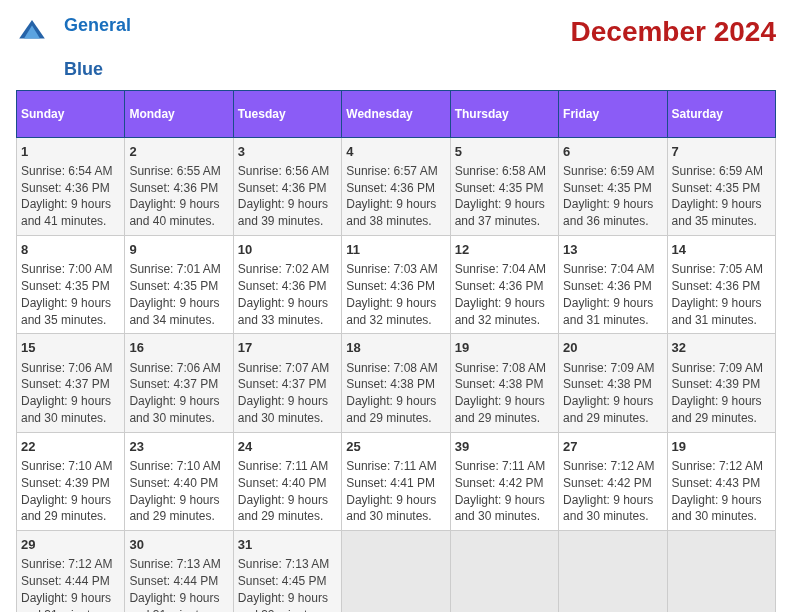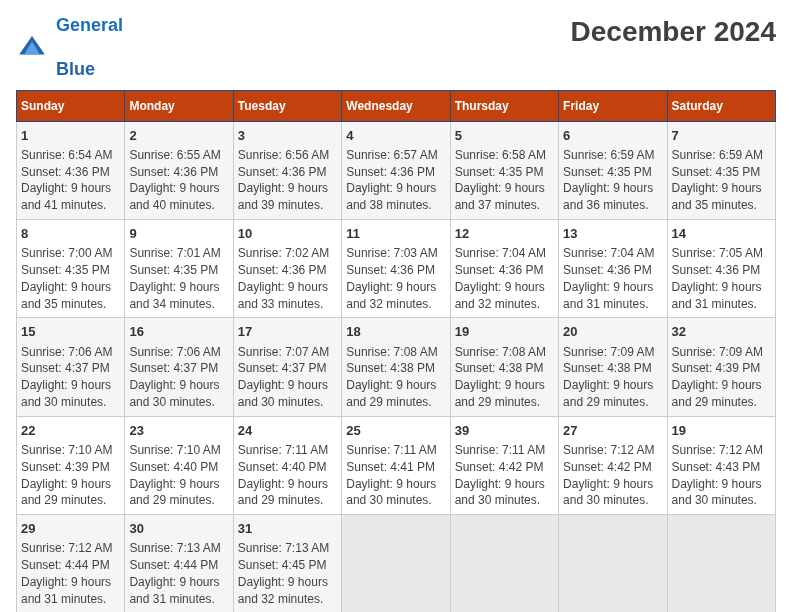--- a/index.html
+++ b/index.html
@@ -11,58 +11,58 @@
       padding: 16px;
     }
     .header {
       display: flex;
       justify-content: space-between;
       align-items: flex-start;
       margin-bottom: 10px;
     }
     .logo {
       display: flex;
-      align-items: center;
-      gap: 8px;
+      align-items: flex-start;
+      gap: 16px;
     }
     .logo-text {
       font-size: 18px;
       font-weight: bold;
       color: #333;
       line-height: 1.1;
     }
     .logo-text span {
       color: #1a6fbd;
     }
     .logo-icon {
       width: 32px;
       height: 32px;
     }
     .title-block {
       text-align: right;
     }
     .title-block h1 {
       font-size: 28px;
       font-weight: bold;
-      color: #404040;
+      color: #b91c1c;
     }
     .title-block h2 {
       font-size: 14px;
       font-weight: normal;
       color: #555;
     }
     table {
       width: 100%;
       border-collapse: collapse;
       font-size: 10.5px;
     }
     thead tr th {
-      background-color: #c2410c;
+      background-color: #8b5cf6;
       color: #fff;
-      padding: 8px 4px;
+      padding: 16px 4px;
       text-align: left;
       font-size: 12px;
       font-weight: bold;
       border: 1px solid #1a4d8a;
     }
     tbody tr td {
       vertical-align: top;
       padding: 5px 4px;
       border: 1px solid #ccc;
       color: #333;

